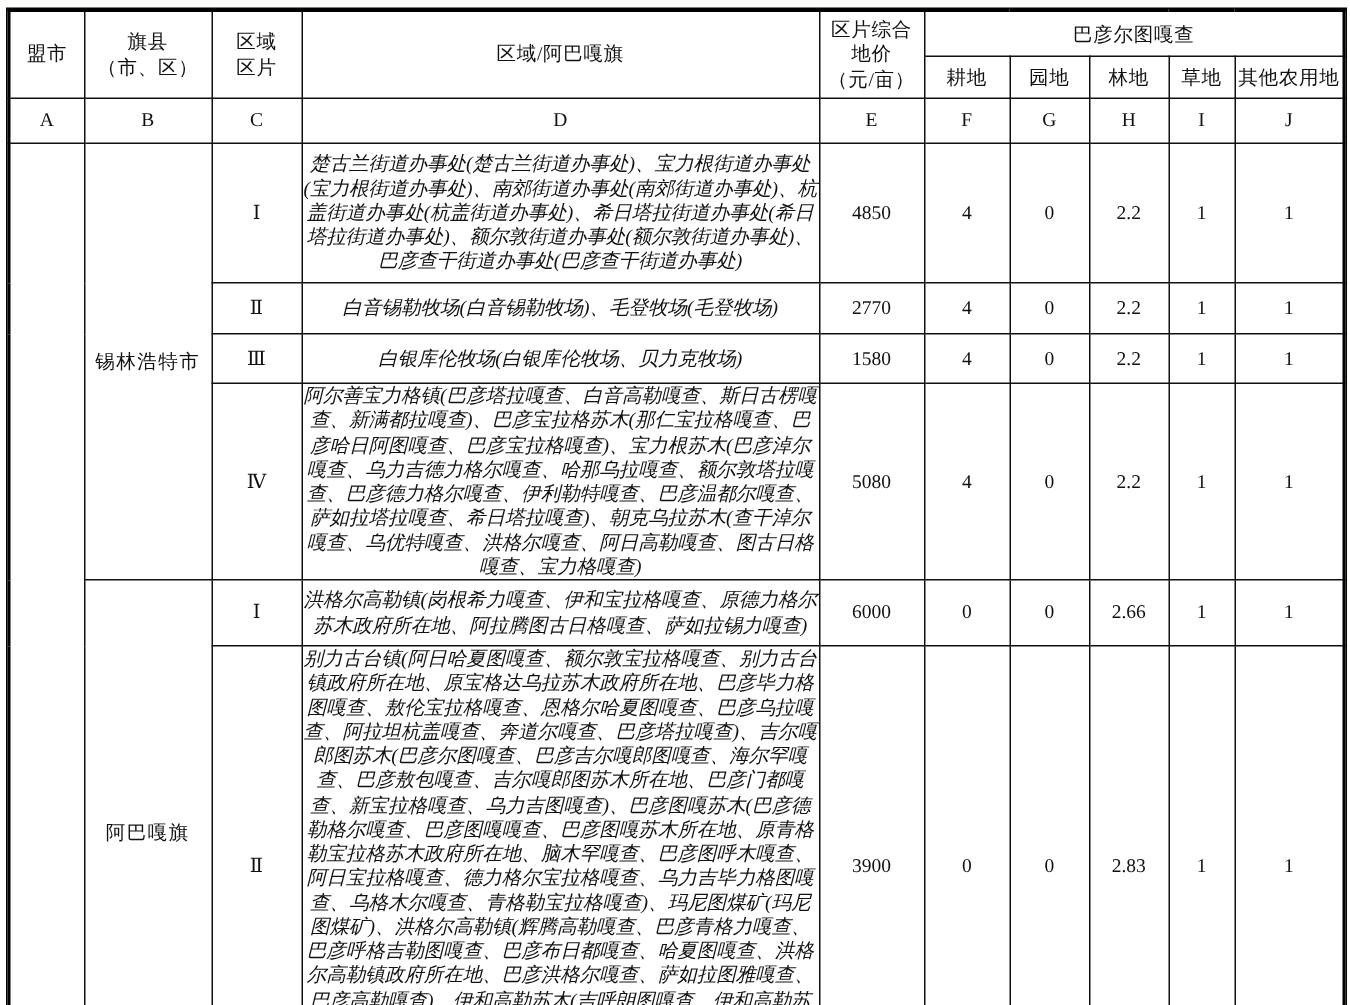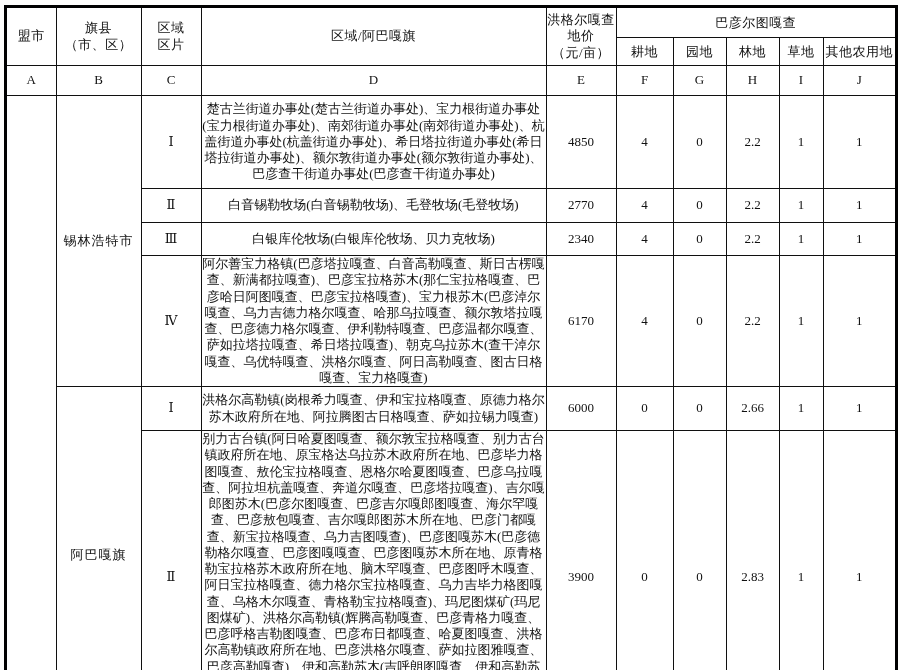--- a/index.html
+++ b/index.html
@@ -38,20 +38,21 @@
   th.hdr { white-space: pre-line; font-size: 13.5px; letter-spacing: 0.5px; }
   td.letter { font-size: 13.5px; }
   td.desc {
     text-align: justify;
     text-justify: inter-ideograph;
     vertical-align: middle;
     font-size: 12.6px;
     line-height: 15.6px;
     padding: 1px 4px 1px 4px;
     letter-spacing: 0px;
+    font-style: italic;
   }
   td.num { font-size: 13.2px; }
   td.county { font-size: 13.5px; letter-spacing: 1px; font-family: Liberation Serif, serif; }
   td.zone { font-size: 13.5px; }
 </style>
 </head>
 <body>
 
 <div class="page">
   <table class="land-table">
@@ -69,21 +70,21 @@
     </colgroup>
 
     <tbody>
         <tr style="height:30px;">
       <th class="hdr" rowspan="2" style="height:57px;font-family:Liberation Serif, serif;">盟市</th>
       <th class="hdr" rowspan="2">旗县
 （市、区）</th>
       <th class="hdr" rowspan="2">区域
 区片</th>
       <th class="hdr" rowspan="2">区域/阿巴嘎旗</th>
-      <th class="hdr" rowspan="2">洪格尔嘎查
+      <th class="hdr" rowspan="2">区片综合
 地价
 （元/亩）</th>
       <th class="hdr" colspan="5">巴彦尔图嘎查</th>
     </tr>
     <tr style="height:27px;">
       <th class="hdr">耕地</th>
       <th class="hdr">园地</th>
       <th class="hdr">林地</th>
       <th class="hdr">草地</th>
       <th class="hdr">其他农用地</th>
@@ -121,32 +122,32 @@
       <td class="num">4</td>
       <td class="num">0</td>
       <td class="num">2.2</td>
       <td class="num">1</td>
       <td class="num">1</td>
     </tr>
 
     <tr style="height:33px;">
       <td class="zone">Ⅲ</td>
       <td class="desc">白银库伦牧场(白银库伦牧场、贝力克牧场)</td>
-      <td class="num">2340</td>
+      <td class="num">1580</td>
       <td class="num">4</td>
       <td class="num">0</td>
       <td class="num">2.2</td>
       <td class="num">1</td>
       <td class="num">1</td>
     </tr>
 
     <tr style="height:113px;">
       <td class="zone">Ⅳ</td>
       <td class="desc">阿尔善宝力格镇(巴彦塔拉嘎查、白音高勒嘎查、斯日古楞嘎查、新满都拉嘎查)、巴彦宝拉格苏木(那仁宝拉格嘎查、巴彦哈日阿图嘎查、巴彦宝拉格嘎查)、宝力根苏木(巴彦淖尔嘎查、乌力吉德力格尔嘎查、哈那乌拉嘎查、额尔敦塔拉嘎查、巴彦德力格尔嘎查、伊利勒特嘎查、巴彦温都尔嘎查、萨如拉塔拉嘎查、希日塔拉嘎查)、朝克乌拉苏木(查干淖尔嘎查、乌优特嘎查、洪格尔嘎查、阿日高勒嘎查、图古日格嘎查、宝力格嘎查)</td>
-      <td class="num">6170</td>
+      <td class="num">5080</td>
       <td class="num">4</td>
       <td class="num">0</td>
       <td class="num">2.2</td>
       <td class="num">1</td>
       <td class="num">1</td>
     </tr>
 
     <tr style="height:44px;">
       <td rowspan="2" class="county">阿巴嘎旗</td>
       <td class="zone">Ⅰ</td>

